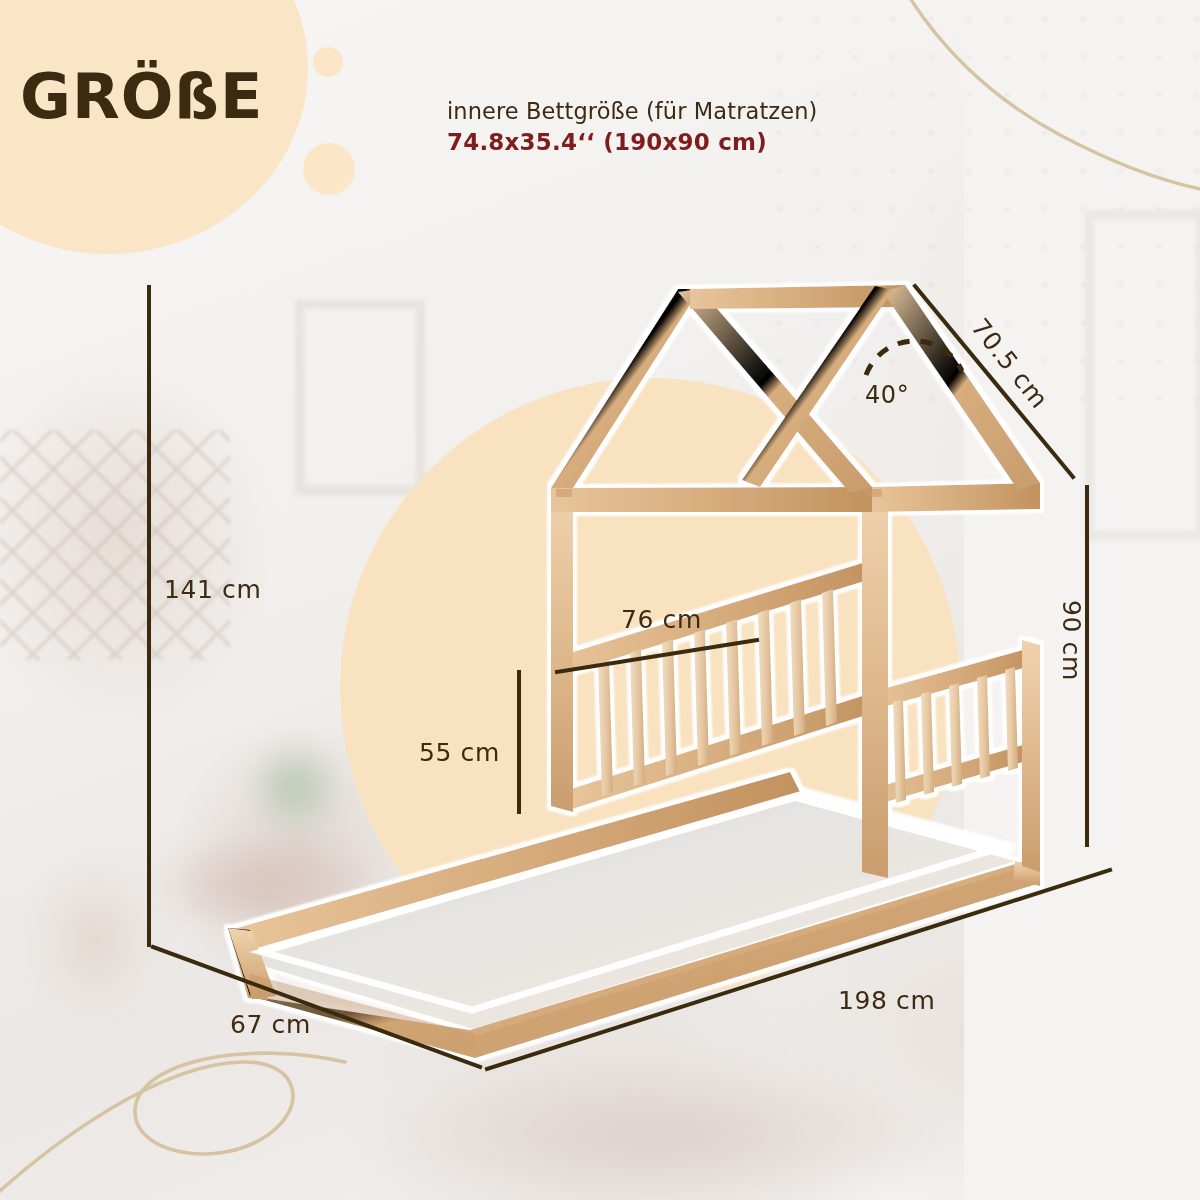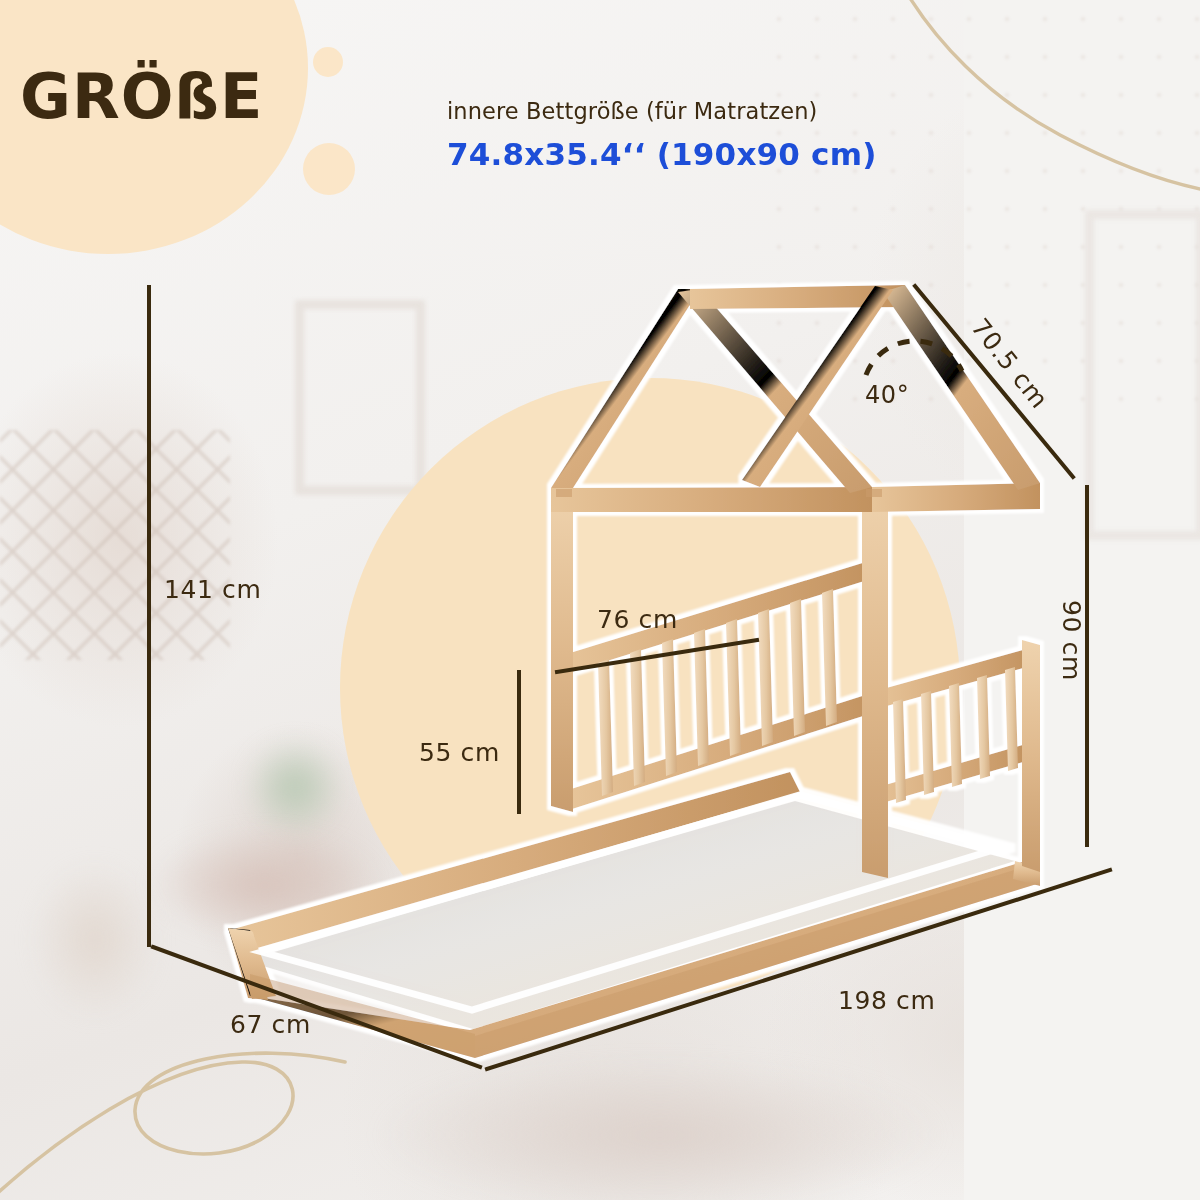--- a/index.html
+++ b/index.html
@@ -75,42 +75,42 @@
     color:#3C2A11;
     font-family:"DejaVu Sans", sans-serif;
   }
   .subtitle-wrap{ position:absolute; left:447px; top:82px; }
   .subtitle-line1{
     font-size:22.5px; color:#3C2A11; letter-spacing:.1px;
     font-family:"DejaVu Sans", sans-serif;
     margin-top:16px;
   }
   .subtitle-line2{
-    font-size:31px; font-weight:700; color:#1d4ed8;
-    margin-top:12px; letter-spacing:.2px;
+    font-size:23px; font-weight:700; color:#7f1d1d;
+    margin-top:5px; letter-spacing:.2px;
     font-family:"DejaVu Sans", sans-serif;
   }
 
   
   .product-circle{
     position:absolute; left:340px; top:378px;
     width:620px; height:620px; border-radius:50%;
     background:#F8E2C0;
   }
 
   
   .dim{
     position:absolute; color:#3C2A11;
     font-family:"DejaVu Sans", sans-serif;
     font-size:25px; letter-spacing:.6px;
     white-space:nowrap;
   }
   .dim.l141 { left:164px; top:575px; }
   .dim.l39  { left:419px; top:738px; }
-  .dim.l76  { left:597px; top:605px; }
+  .dim.l76  { left:621px; top:605px; }
   .dim.l90d { left:865px; top:381px; font-size:24px; }
   .dim.l705 { left:988px; top:313px; transform:rotate(51.5deg); transform-origin:left top; }
   .dim.l90  { left:1086px; top:600px; transform:rotate(90deg); transform-origin:left top; }
   .dim.l198 { left:838px; top:986px; }
   .dim.l98  { left:230px; top:1010px; }
 </style>
 </head>
 <body>
 
 <div id="stage">

